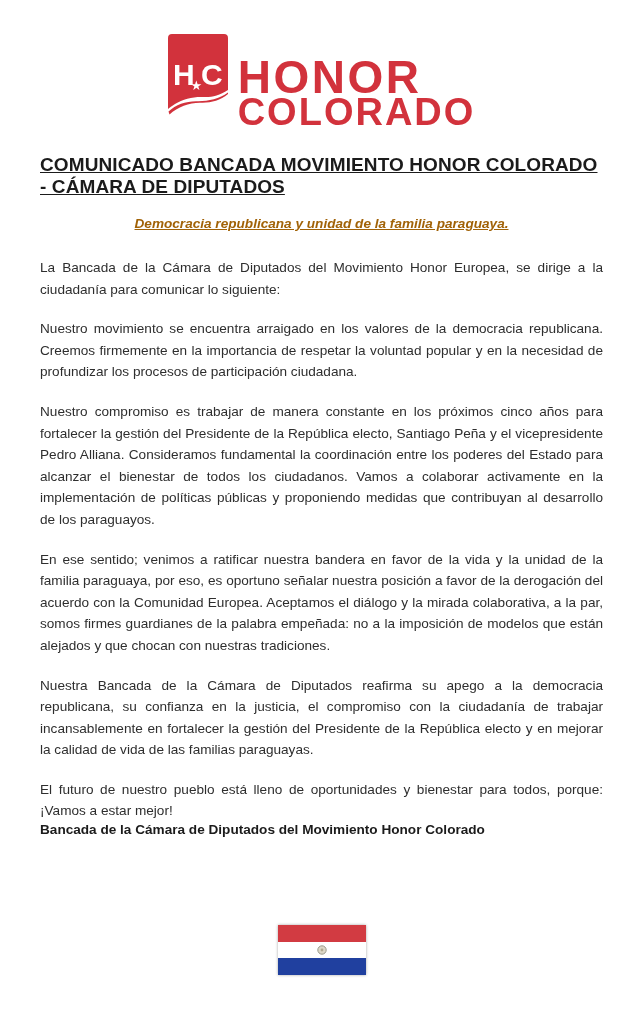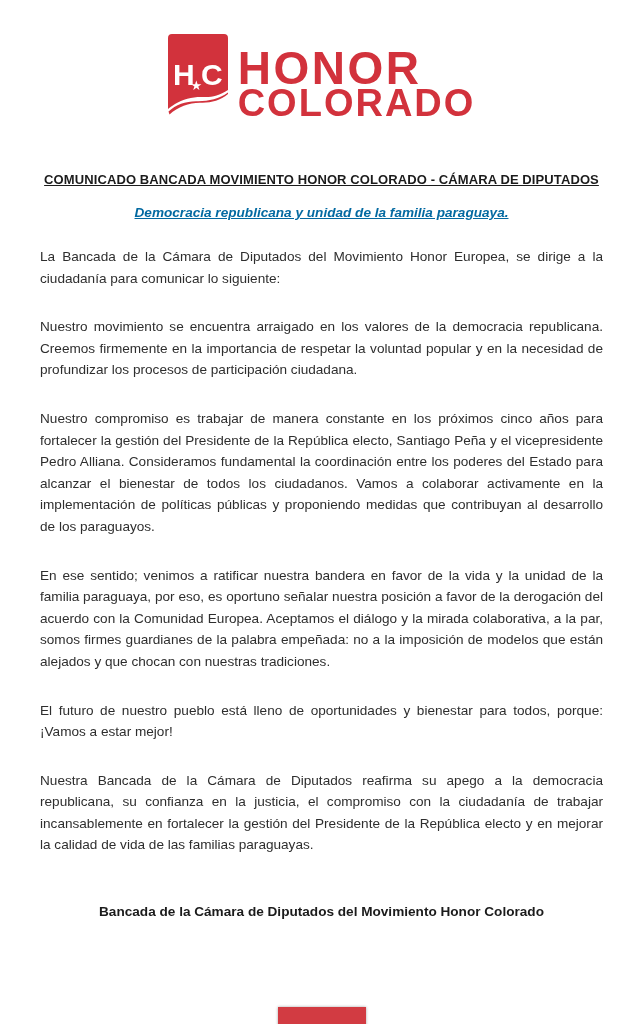--- a/index.html
+++ b/index.html
@@ -20,69 +20,67 @@
   .logo {
     display: flex;
     justify-content: center;
     align-items: flex-start;
     gap: 10px;
     margin-top: 34px;
     height: 86px;
   }
   .badge-svg { width: 60px; height: 82px; display: block; }
   .wordmark {
-    margin-top: 12px;
+    margin-top: 21px;
     color: #d2323c;
     font-weight: bold;
     line-height: 1;
   }
   .wm-line1 {
     font-size: 46px;
     letter-spacing: 2.5px;
     line-height: 44px;
   }
   .wm-line2 {
     font-size: 38px;
     letter-spacing: 2px;
     line-height: 27px;
   }
   
   .content { padding: 0 40px; }
   .doc-title {
-    margin-top: 52px;
-    font-size: 13px;
+    margin-top: 34px;
+    font-size: 19px;
     font-weight: bold;
     color: #1b1b1b;
-    text-align: center;
+    text-align: left;
     text-decoration: underline;
     letter-spacing: 0.1px;
   }
   .doc-subtitle {
     margin-top: 18px;
     font-size: 13.6px;
     font-weight: bold;
     font-style: italic;
-    color: #0369a1;
+    color: #a16207;
     text-align: center;
     text-decoration: underline;
   }
   .body-par {
     font-size: 13.6px;
     line-height: 21.6px;
     text-align: justify;
     color: #2e2e2e;
-    margin-top: 27px;
+    margin-top: 18px;
   }
   .body-par.first { margin-top: 26px; }
   .signature {
-    margin-top: 48px;
     font-size: 13.6px;
     font-weight: bold;
     color: #1b1b1b;
-    text-align: center;
   }
   
   .flag-wrap {
     margin-top: 88px;
     display: flex;
     justify-content: center;
   }
   .flag-svg {
     width: 88px;
     height: 50px;
@@ -110,22 +108,22 @@
   </header>
 
   <main class="content">
     <h1 class="doc-title">COMUNICADO BANCADA MOVIMIENTO HONOR COLORADO - CÁMARA DE DIPUTADOS</h1>
     <h2 class="doc-subtitle">Democracia republicana y unidad de la familia paraguaya.</h2>
 
     <p class="body-par first">La Bancada de la Cámara de Diputados del Movimiento Honor Europea, se dirige a la ciudadanía para comunicar lo siguiente:</p>
     <p class="body-par">Nuestro movimiento se encuentra arraigado en los valores de la democracia republicana. Creemos firmemente en la importancia de respetar la voluntad popular y en la necesidad de profundizar los procesos de participación ciudadana.</p>
     <p class="body-par">Nuestro compromiso es trabajar de manera constante en los próximos cinco años para fortalecer la gestión del Presidente de la República electo, Santiago Peña y el vicepresidente Pedro Alliana. Consideramos fundamental la coordinación entre los poderes del Estado para alcanzar el bienestar de todos los ciudadanos. Vamos a colaborar activamente en la implementación de políticas públicas y proponiendo medidas que contribuyan al desarrollo de los paraguayos.</p>
     <p class="body-par">En ese sentido; venimos a ratificar nuestra bandera en favor de la vida y la unidad de la familia paraguaya, por eso, es oportuno señalar nuestra posición a favor de la derogación del acuerdo con la Comunidad Europea. Aceptamos el diálogo y la mirada colaborativa, a la par, somos firmes guardianes de la palabra empeñada: no a la imposición de modelos que están alejados y que chocan con nuestras tradiciones.</p>
+    <p class="body-par">Nuestra Bancada de la Cámara de Diputados reafirma su apego a la democracia republicana, su confianza en la justicia, el compromiso con la ciudadanía de trabajar incansablemente en fortalecer la gestión del Presidente de la República electo y en mejorar la calidad de vida de las familias paraguayas.</p>
     <p class="body-par">El futuro de nuestro pueblo está lleno de oportunidades y bienestar para todos, porque: ¡Vamos a estar mejor!</p>
-    <p class="body-par">Nuestra Bancada de la Cámara de Diputados reafirma su apego a la democracia republicana, su confianza en la justicia, el compromiso con la ciudadanía de trabajar incansablemente en fortalecer la gestión del Presidente de la República electo y en mejorar la calidad de vida de las familias paraguayas.</p>
 
     <p class="signature">Bancada de la Cámara de Diputados del Movimiento Honor Colorado</p>
   </main>
 
   <footer class="flag-wrap">
     <svg class="flag-svg" viewBox="0 0 88 50" aria-hidden="true">
       <rect x="0" y="0" width="88" height="17" fill="#d23b42"></rect>
       <rect x="0" y="17" width="88" height="16" fill="#ffffff"></rect>
       <rect x="0" y="33" width="88" height="17" fill="#20409f"></rect>
       <circle cx="44" cy="25" r="4.2" stroke-width="1" stroke="#9a9a8c" fill="#ddd8c8"></circle>

